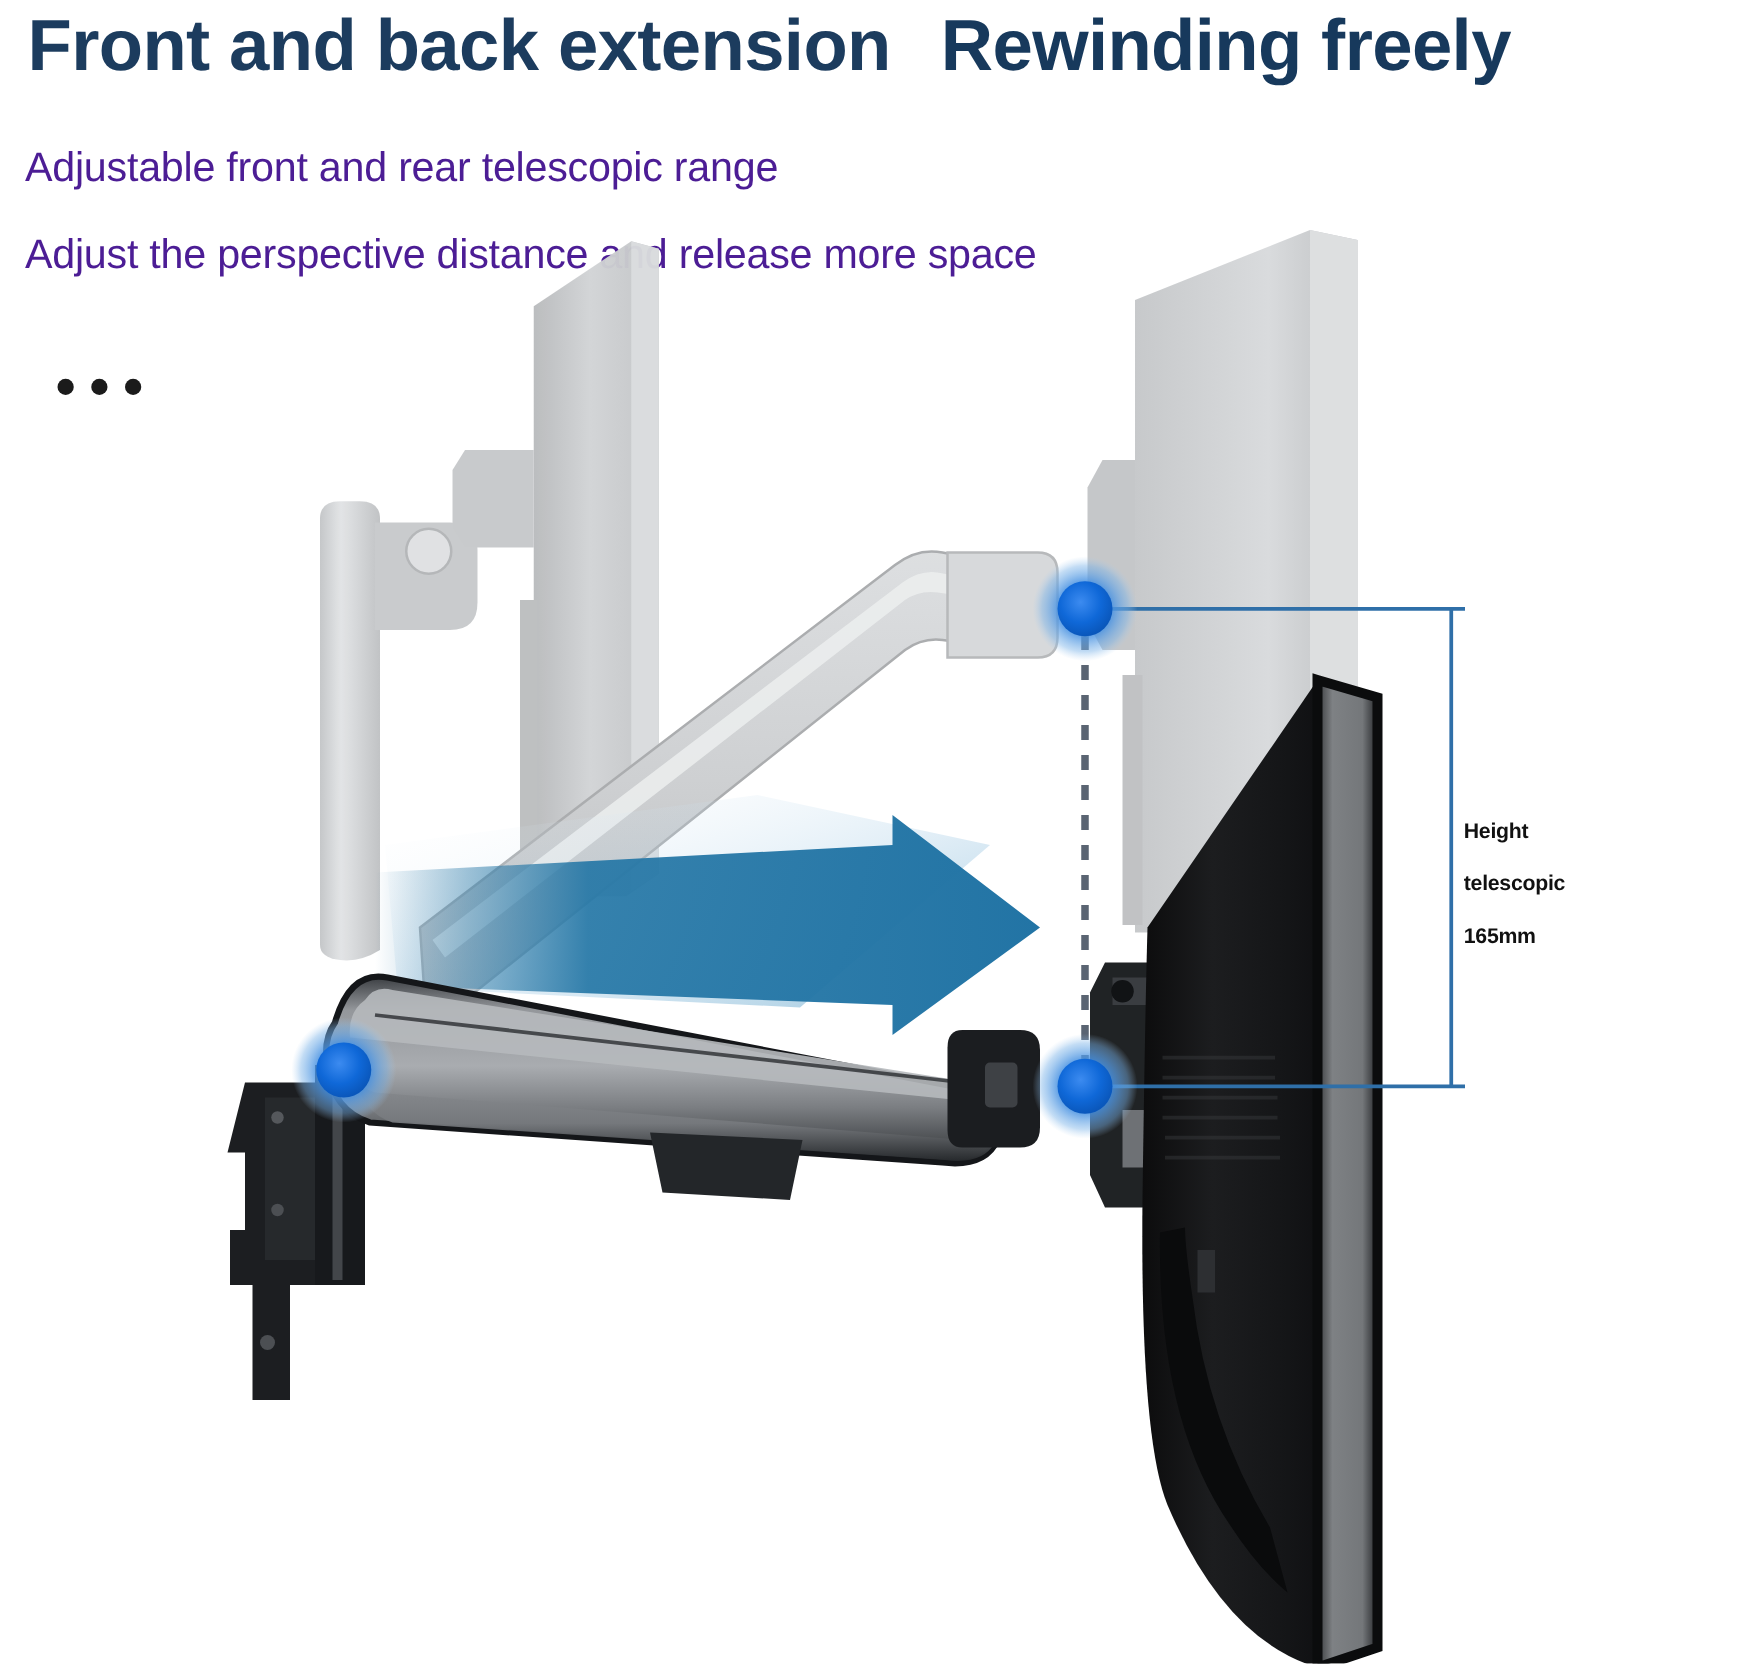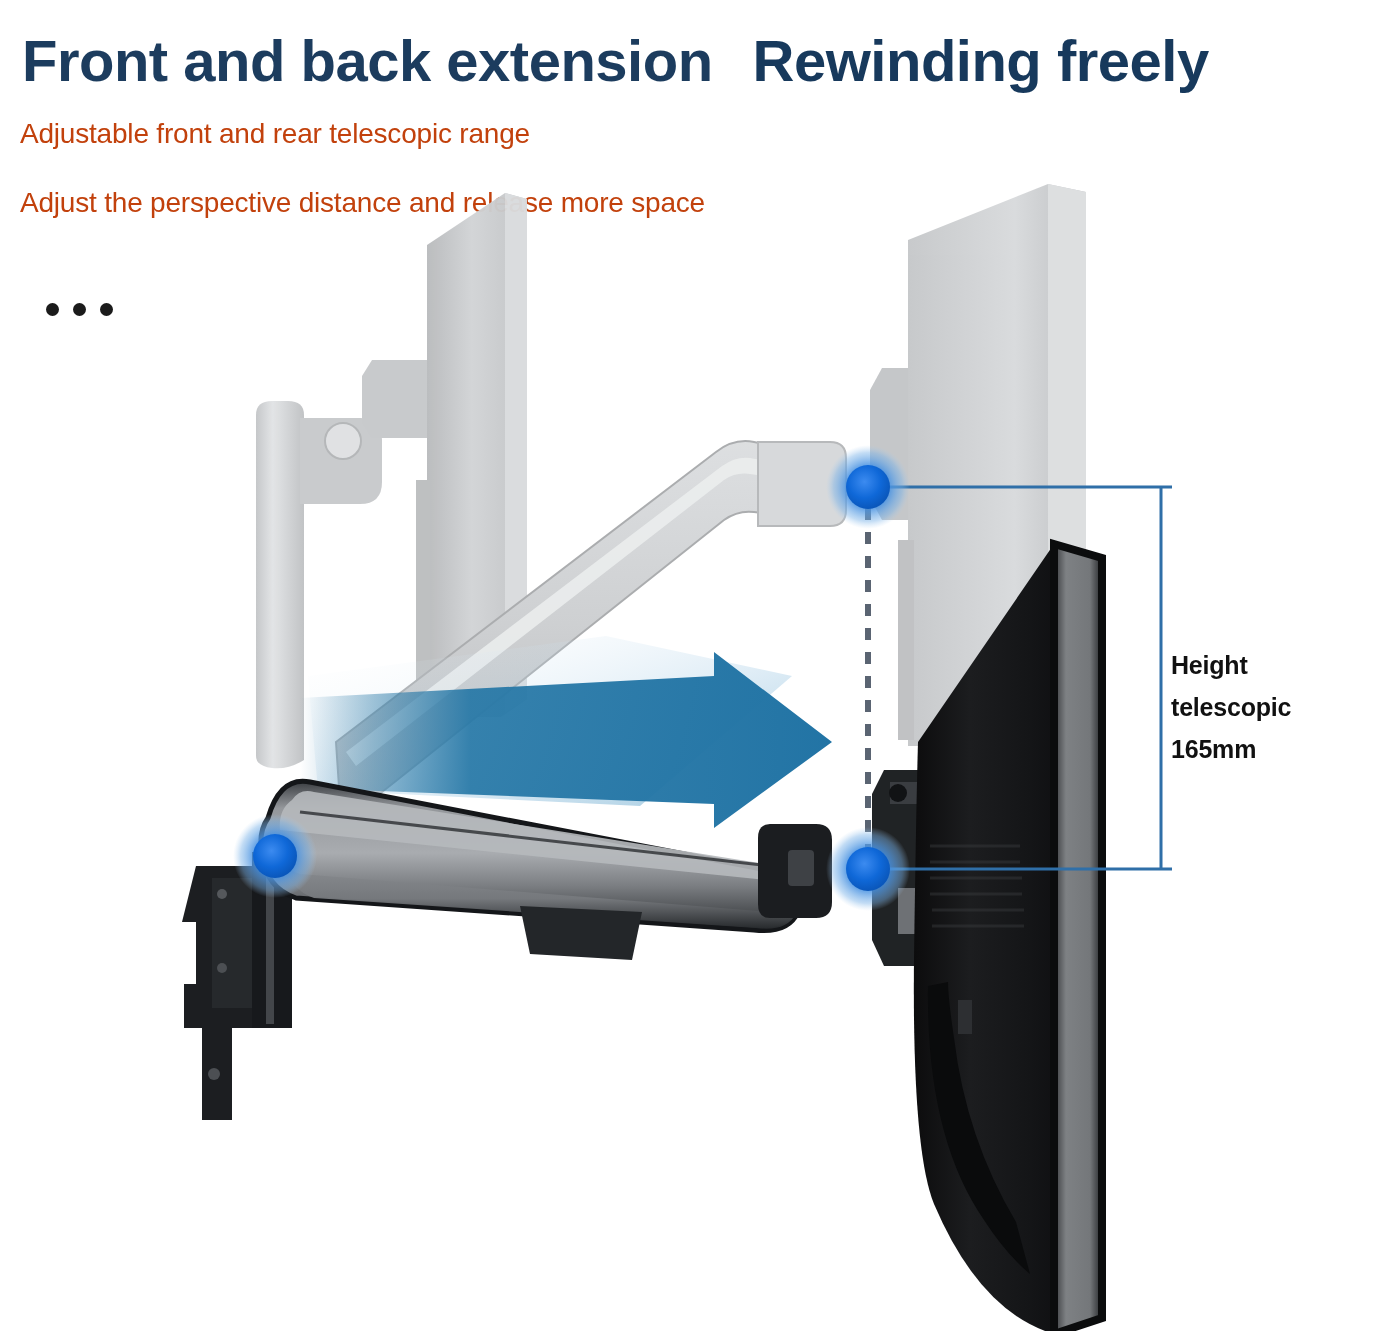--- a/index.html
+++ b/index.html
@@ -15,25 +15,25 @@
   
   .headline-row{
     position:absolute;left:22px;top:2px;width:1360px;
     display:flex;align-items:baseline;gap:40px;
     white-space:nowrap;
   }
   .headline{
     font-size:58px;line-height:70px;font-weight:700;
     color:#1c3c5e;letter-spacing:-0.5px;
   }
-  .headline.h2{color:#17395c;margin-top:24px;}
+  .headline.h2{color:#17395c;}
 
   .sub{
     position:absolute;left:20px;
-    font-size:28px;line-height:34px;font-weight:400;color:#c2410c;
+    font-size:33px;line-height:34px;font-weight:400;color:#4c1d95;
     white-space:nowrap;letter-spacing:-0.2px;text-align:center;
   }
   .sub1{top:117px;}
   .sub2{top:186px;}
 
   
   .dots{position:absolute;left:46px;top:303px;display:flex;gap:14px;}
   .dots i{display:block;width:13px;height:13px;border-radius:50%;background:#1b1b1b;}
 
   
@@ -45,21 +45,21 @@
     position:absolute;left:428px;top:738px;
     font-size:22px;font-weight:700;color:#ffffff;
     white-space:nowrap;letter-spacing:-0.2px;
     text-shadow:0 0 3px rgba(20,70,110,.55);
     pointer-events:none;
   }
 
   
   .height-label{
     position:absolute;left:1171px;top:644px;
-    font-size:25px;line-height:42px;font-weight:700;color:#111;
+    font-size:17px;line-height:42px;font-weight:700;color:#111;
     white-space:nowrap;letter-spacing:-0.2px;
   }
   .height-label span{display:block;}
 </style>
 </head>
 <body>
 
 <div id="page">
 
   <div class="headline-row">

